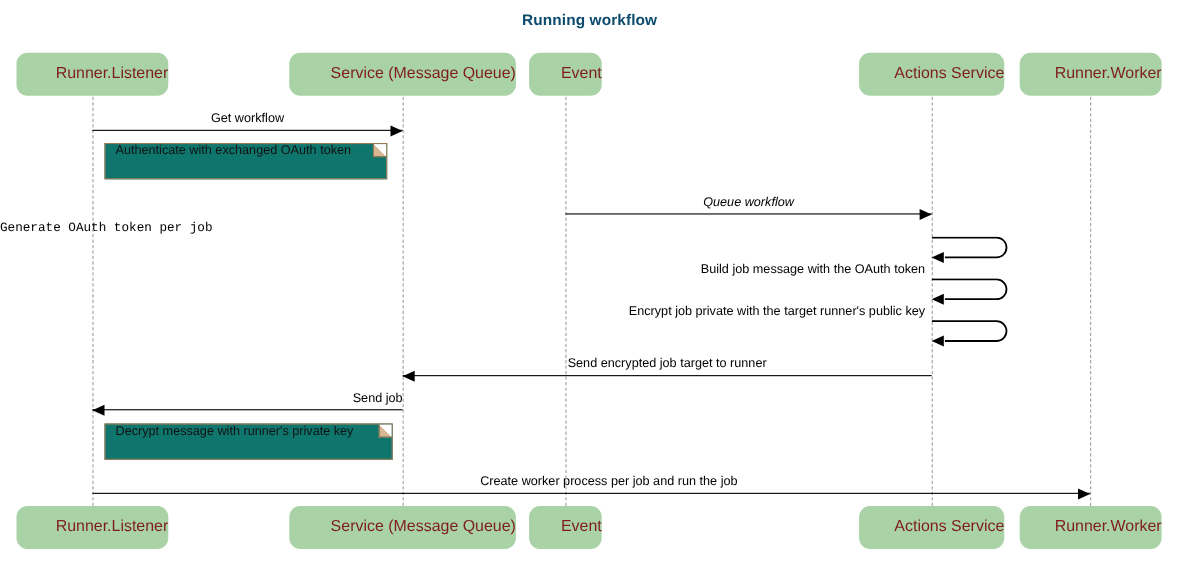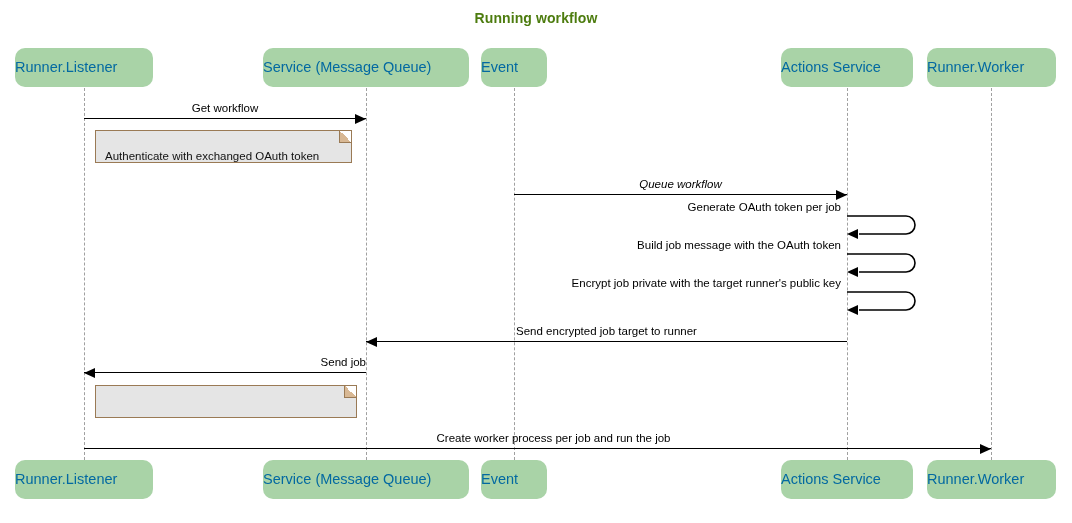--- a/index.html
+++ b/index.html
@@ -19,41 +19,41 @@
     overflow: hidden;
   }
   .diagram-title {
     position: absolute;
     left: 0;
     top: 10px;
     width: 1072px;
     text-align: center;
     font-size: 14px;
     font-weight: bold;
-    color: #4d7c0f;
+    color: #0c4a6e;
     letter-spacing: 0.1px;
   }
   
   .lifeline {
     position: absolute;
     width: 0;
     border-left: 1px dashed #a0a0a0;
     top: 88px;
     height: 372px;
   }
   
   .participant {
     position: absolute;
     height: 39px;
     line-height: 39px;
-    text-align: left;
+    text-align: right;
     background: #a9d3a7;
     border-radius: 10px;
     font-size: 14.5px;
-    color: #0369a1;
+    color: #7f1d1d;
     white-space: nowrap;
     box-sizing: border-box;
   }
   
   .msg {
     position: absolute;
     height: 0;
     border-top: 1.6px solid #000000;
   }
   .msg-label {
@@ -79,27 +79,27 @@
   
   .selfloop {
     position: absolute;
   }
   .selfloop svg {
     display: block;
   }
   
   .note {
     position: absolute;
-    background: #e5e5e5;
+    background: #0f766e;
     border: 1px solid #9a7a55;
     box-sizing: border-box;
     font-size: 11.5px;
     color: #111111;
     display: flex;
-    align-items: flex-end;
+    align-items: flex-start;
     padding-left: 9px;
     white-space: nowrap;
   }
   .note-fold {
     position: absolute;
     top: 0;
     right: 0;
     width: 11px;
     height: 11px;
     background: linear-gradient(225deg, #ffffff 0%, #ffffff 50%, #d8b894 50%, #d8b894 100%);
@@ -139,21 +139,21 @@
         <div class="arrowhead arrow-right" style="top: 189.5px; left: 836px;"></div>
         <div class="msg-label" style="left: 514px; width: 333px; top: 178px; font-style: italic;">Queue workflow</div>
       </div>
       <div>
         <div class="selfloop" style="left: 847px; top: 215px;">
           <svg width="72" height="26">
             <path d="M0,1 H59 A9,9 0 0 1 59,19 H12" fill="none" stroke="#000000" stroke-width="1.6"></path>
           </svg>
         </div>
         <div class="arrowhead arrow-left" style="left: 847px; top: 228.5px;"></div>
-        <div class="msg-label" style="left: 0px; width: 841px; text-align: right; top: 201px;">Generate OAuth token per job</div>
+        <div class="msg-label" style="left: 0px; width: 841px; text-align: left; top: 201px; font-family: Liberation Mono, monospace;">Generate OAuth token per job</div>
       </div>
       <div>
         <div class="selfloop" style="left: 847px; top: 253px;">
           <svg width="72" height="26">
             <path d="M0,1 H59 A9,9 0 0 1 59,19 H12" fill="none" stroke="#000000" stroke-width="1.6"></path>
           </svg>
         </div>
         <div class="arrowhead arrow-left" style="left: 847px; top: 266.5px;"></div>
         <div class="msg-label" style="left: 0px; width: 841px; text-align: right; top: 239px;">Build job message with the OAuth token</div>
       </div>
@@ -181,20 +181,21 @@
         <div class="arrowhead arrow-right" style="top: 443.5px; left: 980px;"></div>
         <div class="msg-label" style="left: 100px; width: 907px; top: 432px;">Create worker process per job and run the job</div>
       </div>
     </div>
   <div id="notes">
       <div class="note" style="left: 95px; top: 130px; width: 257px; height: 33px;">
         <span>Authenticate with exchanged OAuth token</span>
         <span class="note-fold"></span>
       </div>
       <div class="note" style="left: 95px; top: 385px; width: 262px; height: 33px;">
+        <span>Decrypt message with runner's private key</span>
         <span class="note-fold"></span>
       </div>
     </div>
   <div id="participants-bottom">
       <div class="participant" style="left: 15px; width: 138px; top: 460px;"><span>Runner.Listener</span></div>
       <div class="participant" style="left: 263px; width: 206px; top: 460px;"><span>Service (Message Queue)</span></div>
       <div class="participant" style="left: 481px; width: 66px; top: 460px;"><span>Event</span></div>
       <div class="participant" style="left: 781px; width: 132px; top: 460px;"><span>Actions Service</span></div>
       <div class="participant" style="left: 927px; width: 129px; top: 460px;"><span>Runner.Worker</span></div>
     </div>

